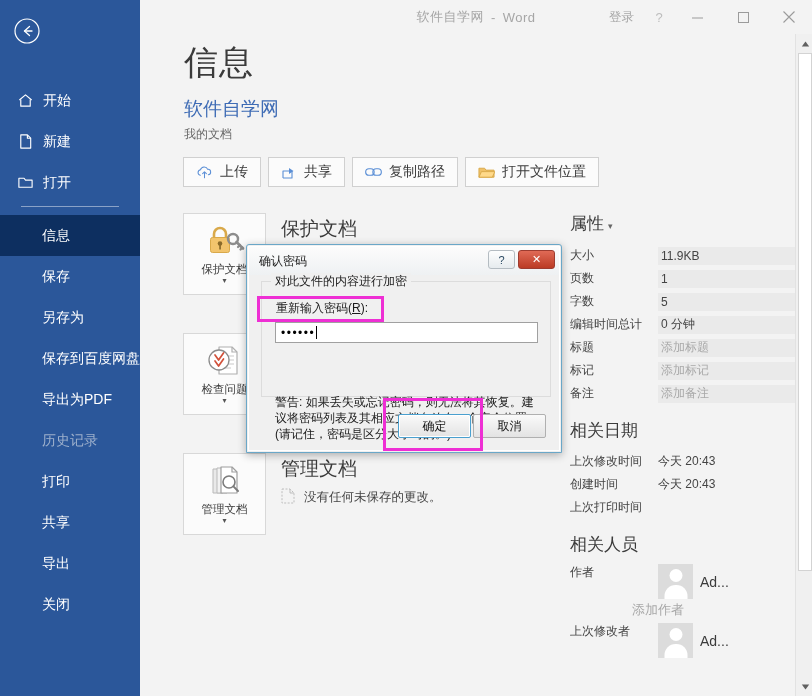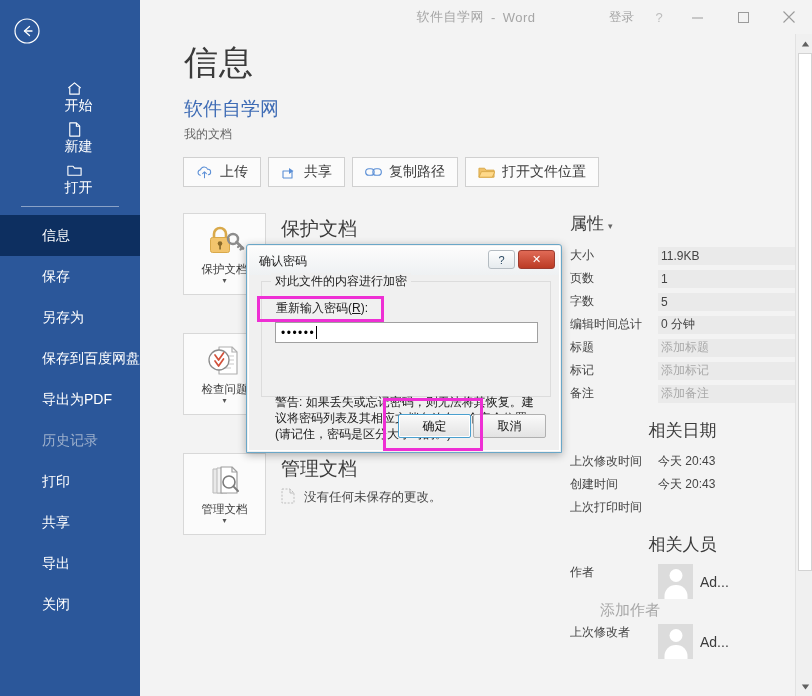--- a/index.html
+++ b/index.html
@@ -48,21 +48,21 @@
   }
   .backbtn {
     position: absolute; left: 10px; top: 14px;
     width: 34px; height: 34px; display: flex; align-items: center; justify-content: center;
     cursor: pointer;
   }
   .backbtn svg { display: block; }
   .rail-top { position: absolute; top: 80px; left: 0; width: 140px; }
   .rail-item {
     height: 41px; display: flex; align-items: center;
-    color: #ffffff; font-size: 14px; padding-left: 17px; cursor: pointer; flex-direction: column;
+    color: #ffffff; font-size: 14px; padding-left: 17px; cursor: pointer;
   }
   .rail-item .ric { width: 26px; display: flex; align-items: center; }
   .rail-item .rlabel { white-space: nowrap; }
   .rail-sep {
     position: absolute; top: 206px; left: 21px; width: 98px; height: 1px;
     background: rgba(255,255,255,.45);
   }
   .rail-list { position: absolute; top: 215px; left: 0; width: 140px; }
   .rail-row {
     height: 41px; display: flex; align-items: center;
@@ -131,36 +131,36 @@
     font-size: 17px; color: #3b3b3b; margin-bottom: 9px;
     display: flex; align-items: flex-end; gap: 4px;
   }
   .props-title .caret { font-size: 9px; color: #666; margin-bottom: 4px; }
   .prow { display: flex; height: 23px; align-items: center; font-size: 12px; }
   .pkey { width: 88px; color: #444; flex: 0 0 88px; }
   .pval { color: #444; flex: 1; }
   .pval.muted { color: #a8a8a8; }
   .pval.filled { background: #eaeaea; height: 18px; display: flex; align-items: center; padding-left: 3px; }
   .group-head {
-    font-size: 17px; color: #3b3b3b; margin-top: 14px; margin-bottom: 8px; text-align: center;
+    font-size: 17px; color: #3b3b3b; margin-top: 14px; margin-bottom: 8px;
   }
   .person { display: flex; align-items: center; gap: 7px; }
   .avatar {
     width: 35px; height: 35px; background: #dcdcdc; position: relative; overflow: hidden;
   }
   .avatar .head {
     position: absolute; left: 50%; top: 5px; transform: translateX(-50%);
     width: 13px; height: 13px; border-radius: 50%; background: #fff;
   }
   .avatar .body {
     position: absolute; left: 50%; top: 21px; transform: translateX(-50%);
     width: 23px; height: 17px; border-radius: 11px 11px 0 0; background: #fff;
   }
   .pname { font-size: 14px; color: #3b3b3b; }
-  .addperson { font-size: 15px; color: #a8a8a8; margin-left: 30px; margin-top: 2px; }
+  .addperson { font-size: 13px; color: #a8a8a8; margin-left: 62px; margin-top: 2px; }
   .prow-person { display: flex; align-items: flex-start; font-size: 12px; margin-top: 4px; }
 
   
   .scrollbar {
     position: absolute; right: 0; top: 34px; width: 17px; height: 662px;
     background: #f0f0f0; border-left: 1px solid #e2e2e2;
   }
   .sb-arrow {
     position: absolute; left: 1px; width: 16px; height: 17px;
     background: #f0f0f0; display: flex; align-items: center; justify-content: center;

